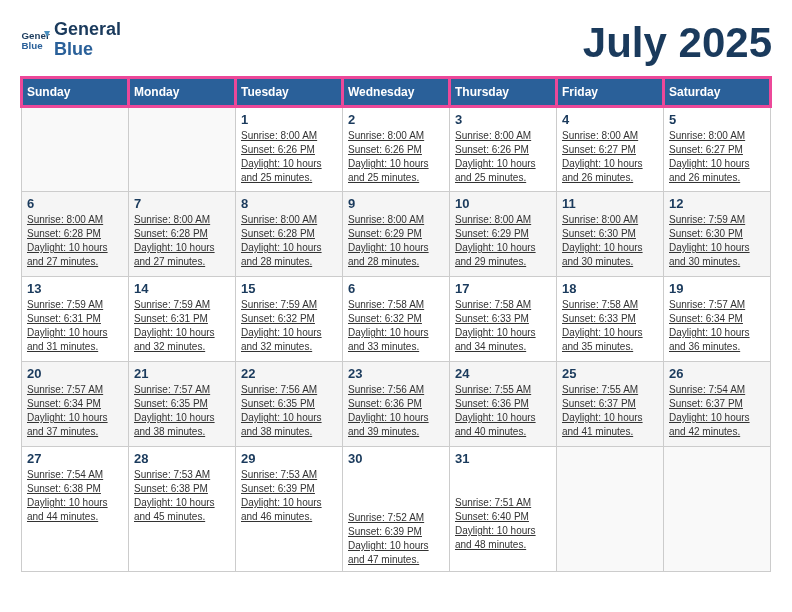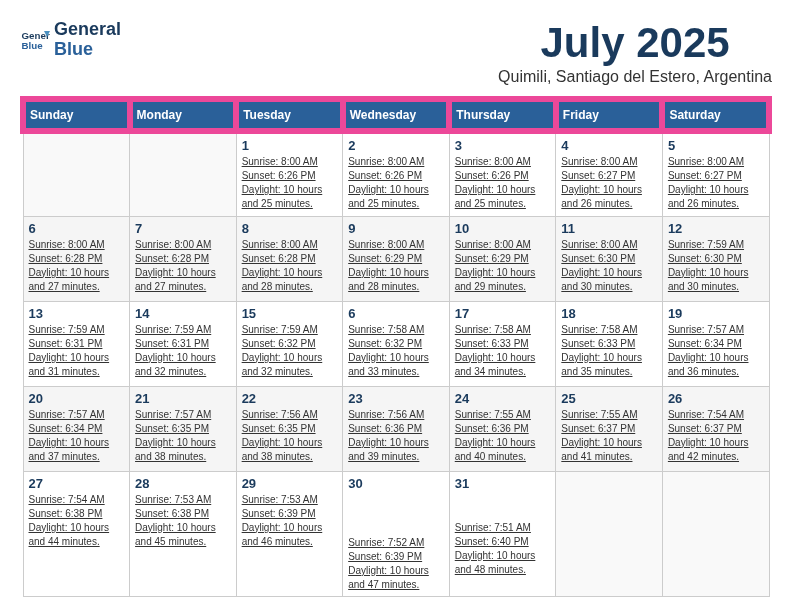--- a/index.html
+++ b/index.html
@@ -50,21 +50,21 @@
       border-collapse: collapse;
       table-layout: fixed;
     }
     thead th {
       background-color: #2a6099;
       color: #fff;
       font-size: 12px;
       font-weight: bold;
       padding: 6px 4px;
       text-align: left;
-      border: 6px solid #ec4899;
+      border: 3px solid #ec4899;
     }
     tbody td {
       border: 1px solid #ccc;
       vertical-align: top;
       padding: 4px 5px;
       font-size: 10px;
       color: #333;
       height: 85px;
       background: #fff;
     }
@@ -97,21 +97,20 @@
       <text x="2" y="32" font-size="13" font-weight="bold" fill="#2a6099" font-family="Arial">Blue</text>
       <polygon points="32,8 40,8 36,16" fill="#4a90c0"></polygon>
     </svg>
     <div>
       <div class="logo-text">General</div>
       <div class="logo-text" style="color:#2a6099;">Blue</div>
     </div>
   </div>
   <div class="title-block">
     <div class="month-title">July 2025</div>
-    <div class="subtitle">Quimili, Santiago del Estero, Argentina</div>
   </div>
 </div>
 
 <table>
   <thead>
     <tr>
     <th>Sunday</th>
         <th>Monday</th>
         <th>Tuesday</th>
         <th>Wednesday</th>

